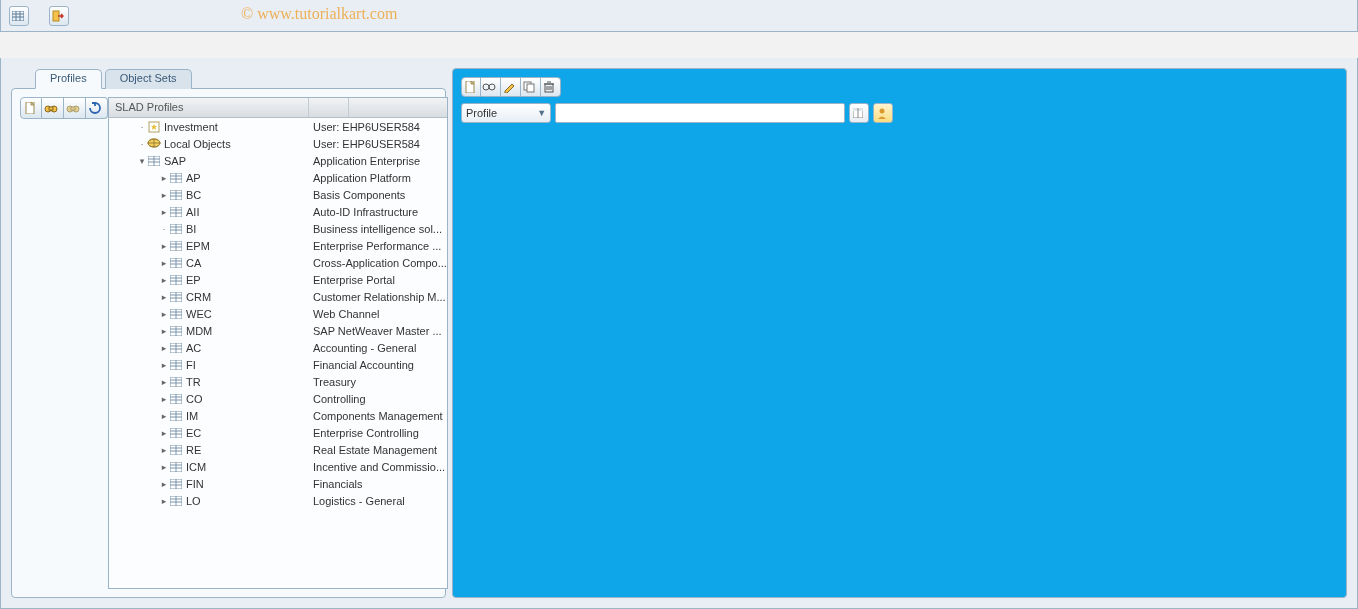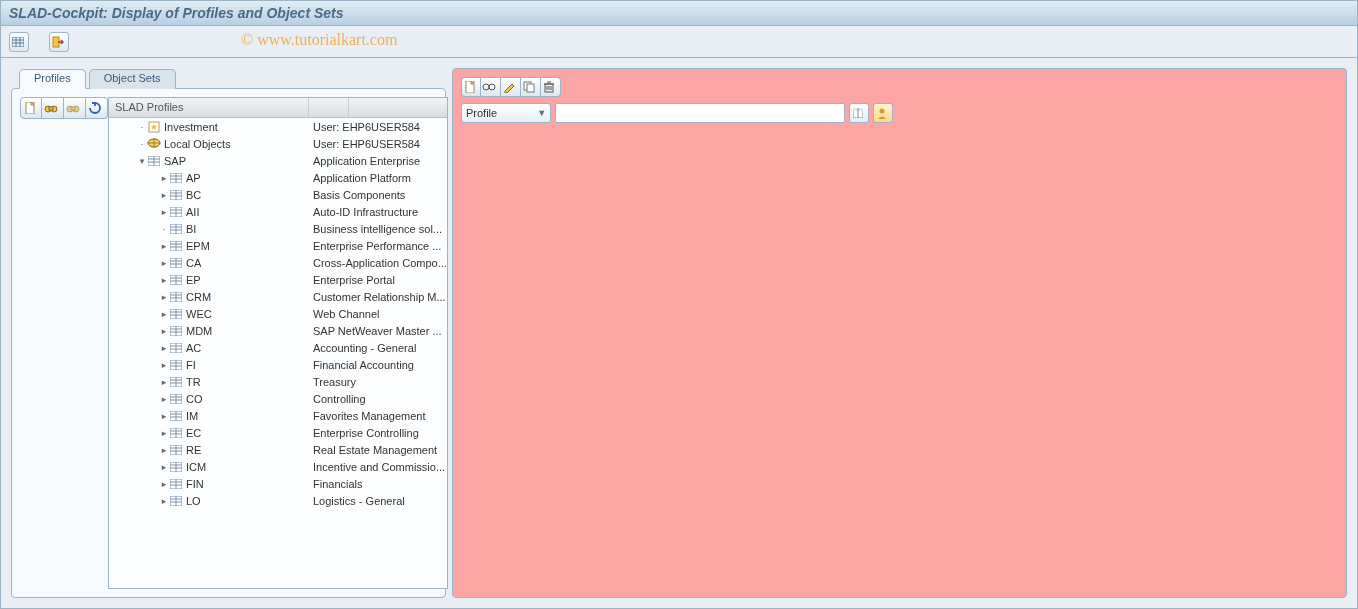--- a/index.html
+++ b/index.html
@@ -12,21 +12,21 @@
   
   .apptoolbar{height:32px;border-left:1px solid #9bb4c7;border-right:1px solid #9bb4c7;border-bottom:1px solid #9bb4c7;background:#e8eef4;display:flex;align-items:center;padding:0 8px;gap:20px;position:relative}
   .tb-btn{width:20px;height:20px;border:1px solid #9bb4c7;border-radius:3px;background:linear-gradient(#ffffff,#dce7f0);display:flex;align-items:center;justify-content:center;cursor:pointer}
   .watermark{position:absolute;left:240px;top:5px;color:#f0a030;font-size:16px;font-family:Georgia,serif;opacity:0.8;pointer-events:none}
 
   
   .content{position:absolute;left:0;right:0;top:58px;bottom:0;padding:10px;background:#e8eef4;border:1px solid #9bb4c7;border-top:none;display:flex;gap:6px}
 
   
   .leftpanel{width:435px;display:flex;flex-direction:column}
-  .tabs{display:flex;height:20px;margin-left:8px}
+  .tabs{display:flex;height:20px;margin-left:24px}
   .tab{padding:2px 14px 0 14px;border:1px solid #9bb4c7;border-bottom:none;background:#d9e3ec;border-top-left-radius:5px;border-top-right-radius:5px;margin-right:3px;cursor:pointer;font-size:11px;color:#3a5a78;position:relative;top:1px}
   .tab.active{background:#f7fafd;z-index:2;border-bottom:1px solid #f7fafd}
   .leftbody{flex:1;border:1px solid #9bb4c7;background:#f7fafd;border-radius:4px;padding:8px;display:flex;flex-direction:row;min-height:0}
 
   .lefttoolbar{display:flex;gap:0;margin-bottom:3px}
   .lefttoolbar .tb-btn{border-radius:0;width:22px;height:22px}
   .lefttoolbar .tb-btn:first-child{border-top-left-radius:4px;border-bottom-left-radius:4px}
   .lefttoolbar .tb-btn:last-child{border-top-right-radius:4px;border-bottom-right-radius:4px}
   .lefttoolbar .tb-btn + .tb-btn{border-left:none}
 
@@ -41,42 +41,39 @@
   .treebody::-webkit-scrollbar-track{background:#eef2f6;border-left:1px solid #c3cbd3}
   .treebody::-webkit-scrollbar-thumb{background:#cdd7e1;border:1px solid #9bb4c7;border-radius:2px}
   .row{display:flex;height:17px;align-items:center}
   .cell-name{width:200px;display:flex;align-items:center;white-space:nowrap;overflow:hidden}
   .cell-desc{flex:1;padding-left:4px;color:#333;white-space:nowrap;overflow:hidden;text-overflow:ellipsis}
   .exp{width:10px;text-align:center;color:#666;font-size:9px;display:inline-block}
   .ic{width:14px;height:12px;display:inline-flex;align-items:center;justify-content:center;margin-right:3px}
   .nodelabel{color:#333}
 
   
-  .rightpanel{flex:1;border:1px solid #9bb4c7;background:#fca5a5;border-radius:4px;padding:8px;display:flex;flex-direction:column;gap:6px}
+  .rightpanel{flex:1;border:1px solid #9bb4c7;background:#0ea5e9;border-radius:4px;padding:8px;display:flex;flex-direction:column;gap:6px}
   .righttoolbar{display:flex}
   .righttoolbar .tb-btn{border-radius:0;width:20px;height:20px}
   .righttoolbar .tb-btn:first-child{border-top-left-radius:4px;border-bottom-left-radius:4px}
   .righttoolbar .tb-btn:last-child{border-top-right-radius:4px;border-bottom-right-radius:4px}
   .righttoolbar .tb-btn + .tb-btn{border-left:none}
   .formrow{display:flex;align-items:center;gap:4px}
   .select{height:20px;border:1px solid #9bb4c7;background:linear-gradient(#fff,#e6eef5);border-radius:3px;display:flex;align-items:center;padding:0 4px;font-size:11px;cursor:pointer}
   .select .chev{margin-left:40px;font-size:9px;color:#55708a}
   .txtinput{height:20px;width:290px;border:1px solid #9bb4c7;background:#fff;border-radius:2px}
   .sq-btn{width:20px;height:20px;border:1px solid #9bb4c7;background:linear-gradient(#fff,#e6eef5);border-radius:3px;display:flex;align-items:center;justify-content:center;cursor:pointer}
 
   svg{display:block}
 </style>
 </head>
 <body>
 
 <div class="app">
 
-  <div class="titlebar">
-    <span>SLAD-Cockpit: Display of Profiles and Object Sets</span>
-  </div>
 
   <div class="apptoolbar">
     <div class="tb-btn">
       <span class="ic">
         <svg width="12" height="10">
             <rect x="0" y="0" width="12" height="10" fill="none" stroke="#5a7a96" stroke-width="1"></rect>
             <line x1="0" y1="3" x2="12" y2="3" stroke="#5a7a96"></line>
             <line x1="0" y1="6" x2="12" y2="6" stroke="#5a7a96"></line>
             <line x1="4" y1="0" x2="4" y2="10" stroke="#5a7a96"></line>
             <line x1="8" y1="0" x2="8" y2="10" stroke="#5a7a96"></line>
@@ -405,21 +402,21 @@
                   <span class="ic">
                     <svg width="12" height="10">
                       <rect x="0" y="0" width="12" height="10" fill="#fff" stroke="#7a94ac"></rect>
                       <line x1="0" y1="3" x2="12" y2="3" stroke="#7a94ac"></line>
                       <line x1="0" y1="6" x2="12" y2="6" stroke="#7a94ac"></line>
                       <line x1="6" y1="0" x2="6" y2="10" stroke="#7a94ac"></line>
                     </svg>
                   </span>
                   <span class="nodelabel">IM</span>
                 </div>
-                <div class="cell-desc">Favorites Management</div>
+                <div class="cell-desc">Components Management</div>
               </div>
               <div class="row">
                 <div class="cell-name" style="padding-left: 50px;">
                   <span class="exp">▸</span>
                   <span class="ic">
                     <svg width="12" height="10">
                       <rect x="0" y="0" width="12" height="10" fill="#fff" stroke="#7a94ac"></rect>
                       <line x1="0" y1="3" x2="12" y2="3" stroke="#7a94ac"></line>
                       <line x1="0" y1="6" x2="12" y2="6" stroke="#7a94ac"></line>
                       <line x1="6" y1="0" x2="6" y2="10" stroke="#7a94ac"></line>

